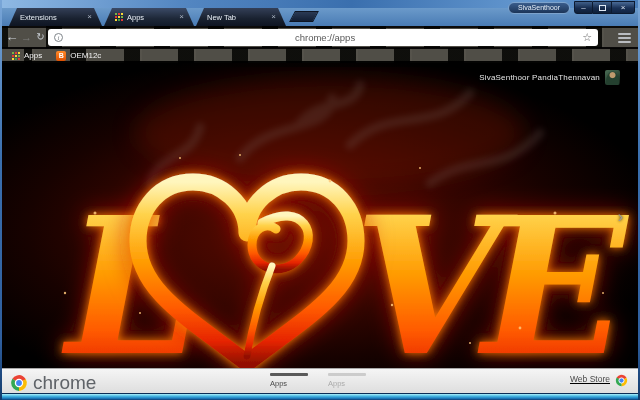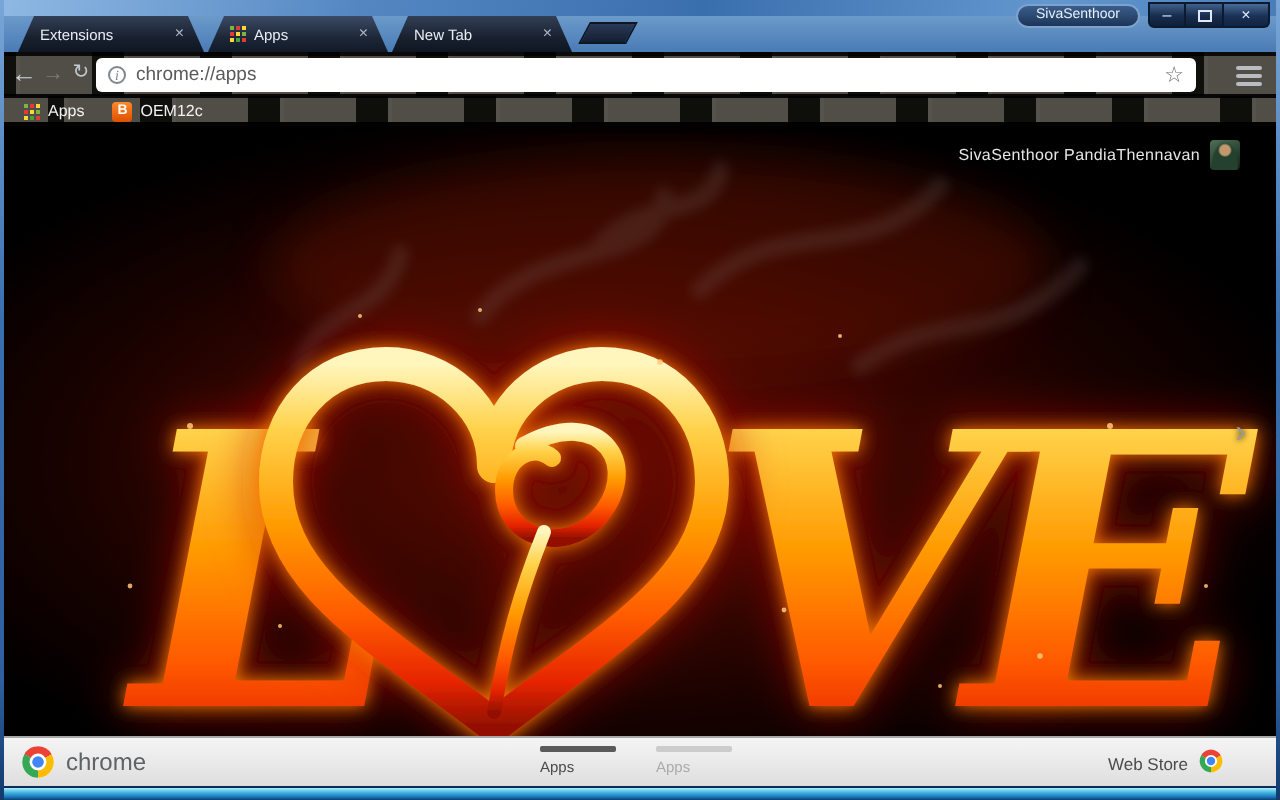--- a/index.html
+++ b/index.html
@@ -75,21 +75,21 @@
   .nav-fwd  { left:20px; width:13px; font-size:11px; opacity:.35; }
   .nav-reload { left:34px; width:13px; font-size:10px; color:#c4c9cf; }
   .omnibox {
     position:absolute; left:48px; top:2.5px; width:550px; height:17px;
     background:#fff; border-radius:3px; display:flex; align-items:center; cursor:text;
   }
   .info-badge {
     width:9px; height:9px; margin:0 5px 0 6px; border:1px solid #80868b; border-radius:50%;
     color:#80868b; font-size:7px; line-height:8px; text-align:center; font-style:italic; font-family:"Liberation Serif",serif; flex:none;
   }
-  .omni-url { color:#5a5a5a; font-size:9.5px; flex:1; }
+  .omni-url { color:#5a5a5a; font-size:9.5px; flex:1;text-align:center; }
   .omni-star { color:#6e6e6e; font-size:11px; margin-right:6px; cursor:pointer; }
   .menu-btn { position:absolute; right:9px; top:7px; width:13px; cursor:pointer; }
   .menu-btn i { display:block; height:2px; margin-bottom:2px; background:#b9bcc0; border-radius:1px; }
   
   .bookmarks {
     position:absolute; left:0; top:48px; width:640px; height:15px;
     background-color:#504e47;
     background-image:repeating-linear-gradient(90deg, rgba(12,12,9,.96) 0 8px, rgba(100,98,88,.25) 8px 10px, transparent 10px 46px, rgba(12,12,9,.96) 46px 54px);
     background-position-x:24px;
     box-shadow:inset 0 1px 0 rgba(0,0,0,.9), inset 0 -2px 0 rgba(0,0,0,.95);
@@ -113,30 +113,30 @@
       radial-gradient(ellipse at 50% 82%, #24402f 0 6px, rgba(0,0,0,0) 7px),
       linear-gradient(150deg,#4d6f57 0%,#2a4434 55%,#0f1b13 100%);
   }
   .next-page { position:absolute; right:17px; top:146px; color:#9a9a9a; font-size:16px; line-height:16px; cursor:pointer; z-index:5; text-shadow:0 0 3px #000; }
   
   .footer {
     position:absolute; left:0; top:368px; width:640px; height:25px; z-index:50;
     background:linear-gradient(#f5f5f5,#dedede); border-top:1px solid #a8a8a8;
   }
   .brand { position:absolute; left:10px; top:3px; display:flex; align-items:center; gap:5px; }
-  .brand-text { color:#5f6368; font-size:12px; }
+  .brand-text { color:#5f6368; font-size:19px; }
   .pager { position:absolute; left:50%; top:4px; transform:translateX(-50%); display:flex; gap:16px; }
   .page-item { width:42px; cursor:pointer; text-align:left; }
   .page-item .bar { height:3px; width:38px; border-radius:1px; }
   .page-item.active .bar { background:#5a5a5a; }
   .page-item.inactive .bar { background:#cccccc; }
   .page-item .pg-label { font-size:7.5px; margin-top:3px; }
   .page-item.active .pg-label { color:#4a4a4a; }
   .page-item.inactive .pg-label { color:#ababab; }
-  .webstore { position:absolute; right:28px; top:5px; display:flex; align-items:flex-end; gap:5px; cursor:pointer; }
+  .webstore { position:absolute; right:12px; top:5px; display:flex; align-items:flex-start; gap:5px; cursor:pointer;text-decoration:underline; }
   .webstore-label { color:#4a4a4a; font-size:8.5px; }
 </style>
 </head>
 <body>
 
 <div class="window">
 
   <div class="titlebar"></div>
   <div class="win-controls">
     <div class="profile-btn">SivaSenthoor</div>

